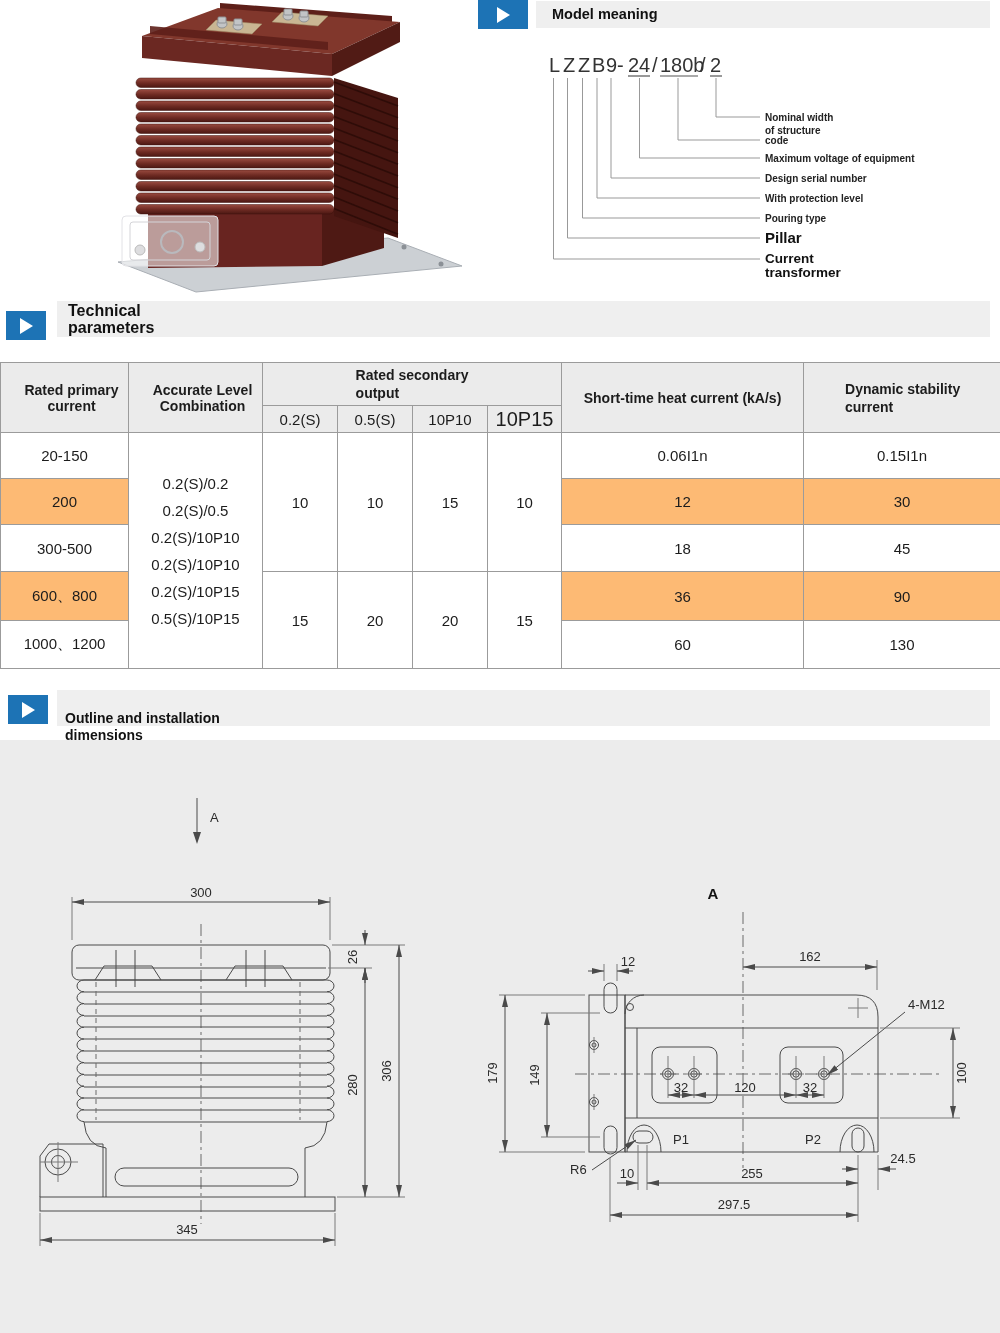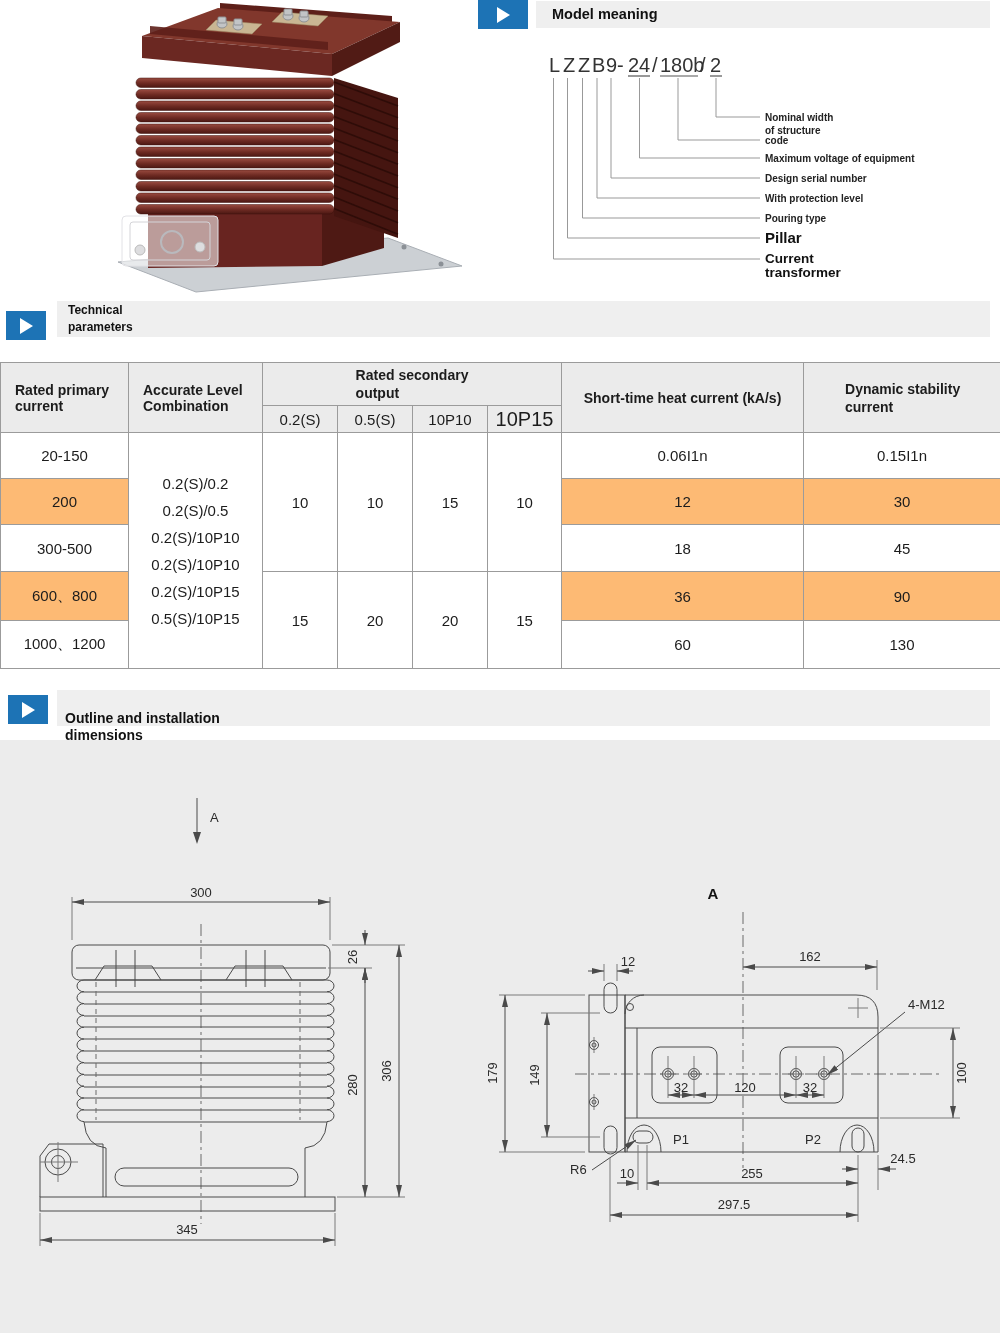--- a/index.html
+++ b/index.html
@@ -10,21 +10,21 @@
   .hdr-icon{position:absolute;background:#1d73b5;display:flex;align-items:center;justify-content:center;}
   .hdr-icon .tri{width:0;height:0;border-top:8px solid transparent;border-bottom:8px solid transparent;border-left:13px solid #fff;}
   .hdr-strip{position:absolute;background:#efefef;}
   .hdr-title{position:absolute;font-weight:bold;color:#111;}
 
   
   #tech-table{position:absolute;top:362px;left:0;width:1000px;border-collapse:collapse;table-layout:fixed;}
   #tech-table th,#tech-table td{border:1px solid #9b9b9b;font-weight:normal;font-size:15px;text-align:center;vertical-align:middle;padding:0;}
   #tech-table th{background:#ebebeb;font-size:14px;}
   #tech-table th.bold{font-weight:bold;}
-  #tech-table th.left{text-align:left;padding-left:14px;}
+  #tech-table th.left{text-align:center;padding-left:14px;}
   #tech-table td.alt{background:#fdba74;}
   .acc-line{line-height:27px;font-size:15px;}
   .sec-group-inner{display:inline-block;text-align:left;font-weight:bold;font-size:14px;line-height:18px;}
   .dyn-hdr{display:inline-block;text-align:left;font-weight:bold;font-size:14px;line-height:18px;padding-left:0;}
 
   
   #draw-panel{position:absolute;left:0;top:740px;width:1000px;height:593px;background:#ececec;}
   svg{display:block;}
   .lin{stroke:#4a4a4a;stroke-width:1;fill:none;}
   .thin{stroke:#7b7b7b;stroke-width:1;fill:none;}
@@ -162,21 +162,21 @@
     <text class="mlbl" x="765" y="222">Pouring type</text>
     <text class="mlbl-big" x="765" y="243">Pillar</text>
     <text class="mlbl-med" x="765" y="263">Current</text>
     <text class="mlbl-med" x="765" y="277">transformer</text>
   </svg>
 
   <div class="hdr-strip" style="left:57px;top:301px;width:933px;height:36px;"></div>
   <div class="hdr-icon" style="left:6px;top:311px;width:40px;height:29px;">
     <span class="tri"></span>
   </div>
-  <div class="hdr-title" style="left:68px;top:302px;font-size:12px;line-height:17px;">
+  <div class="hdr-title" style="left:68px;top:302px;font-size:16px;line-height:17px;">
     <div>Technical</div>
     <div>parameters</div>
   </div>
 
   <table id="tech-table">
     <colgroup>
       <col style="width:128px">
         <col style="width:134px">
         <col style="width:75px">
         <col style="width:75px">

